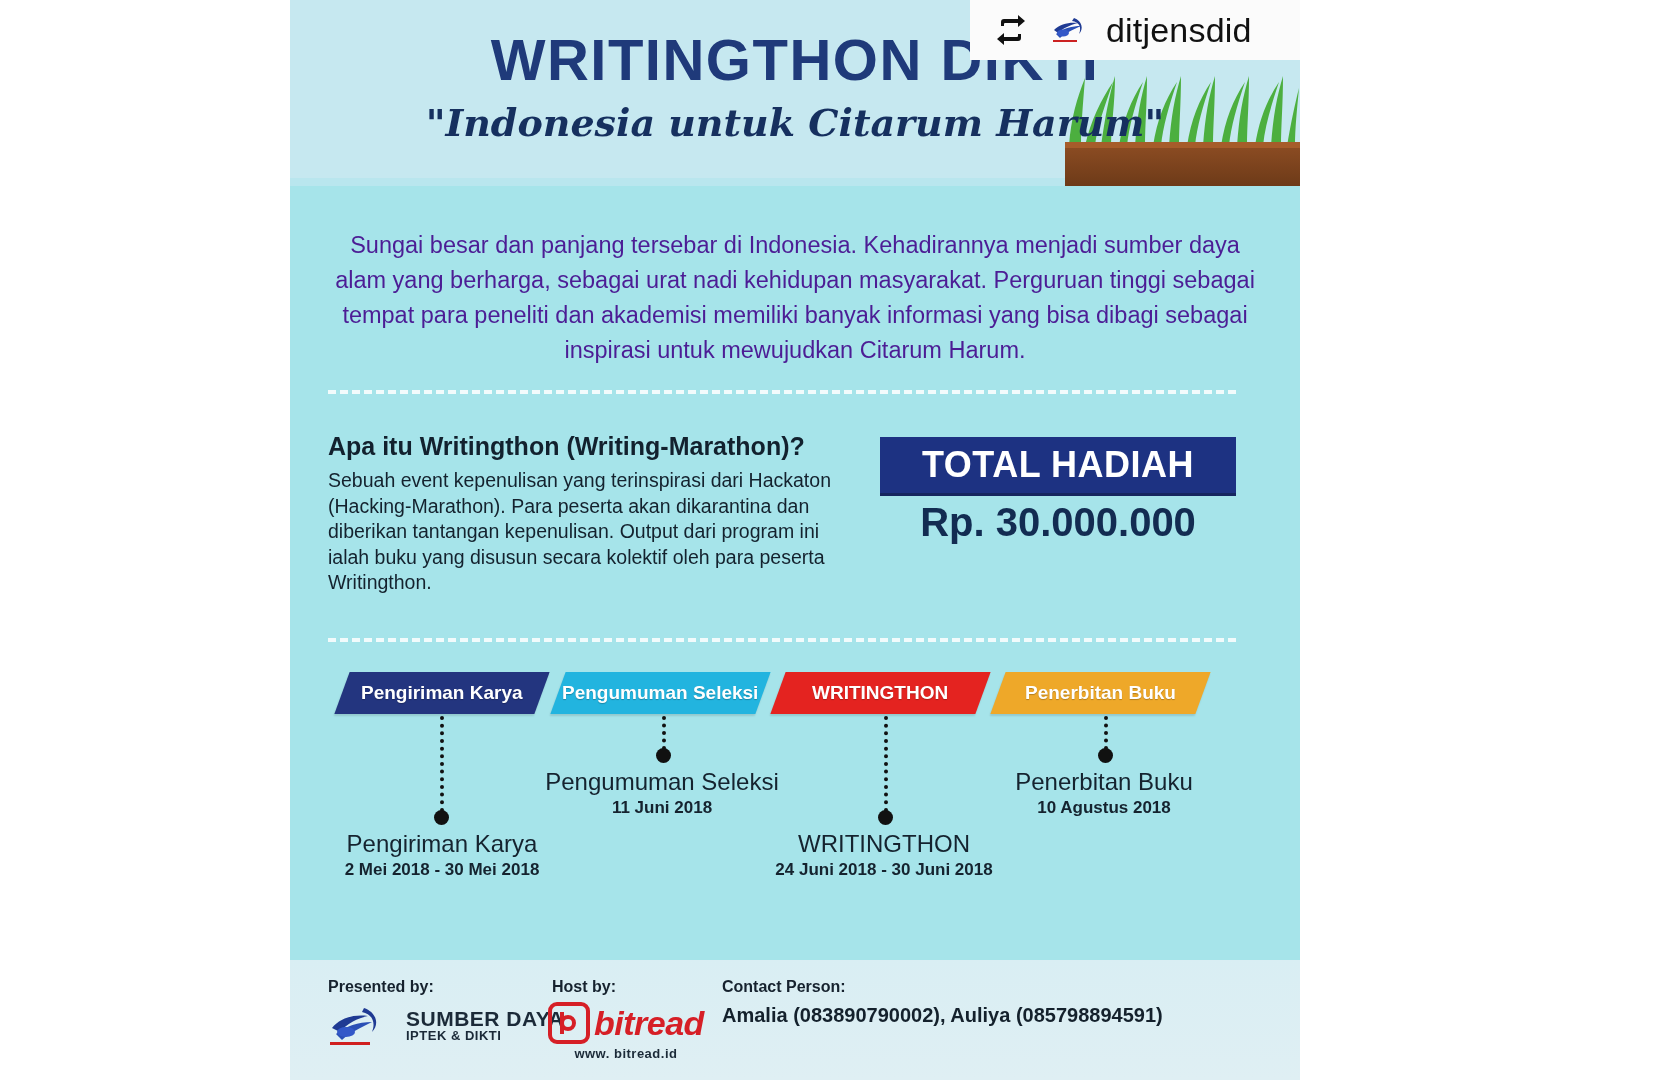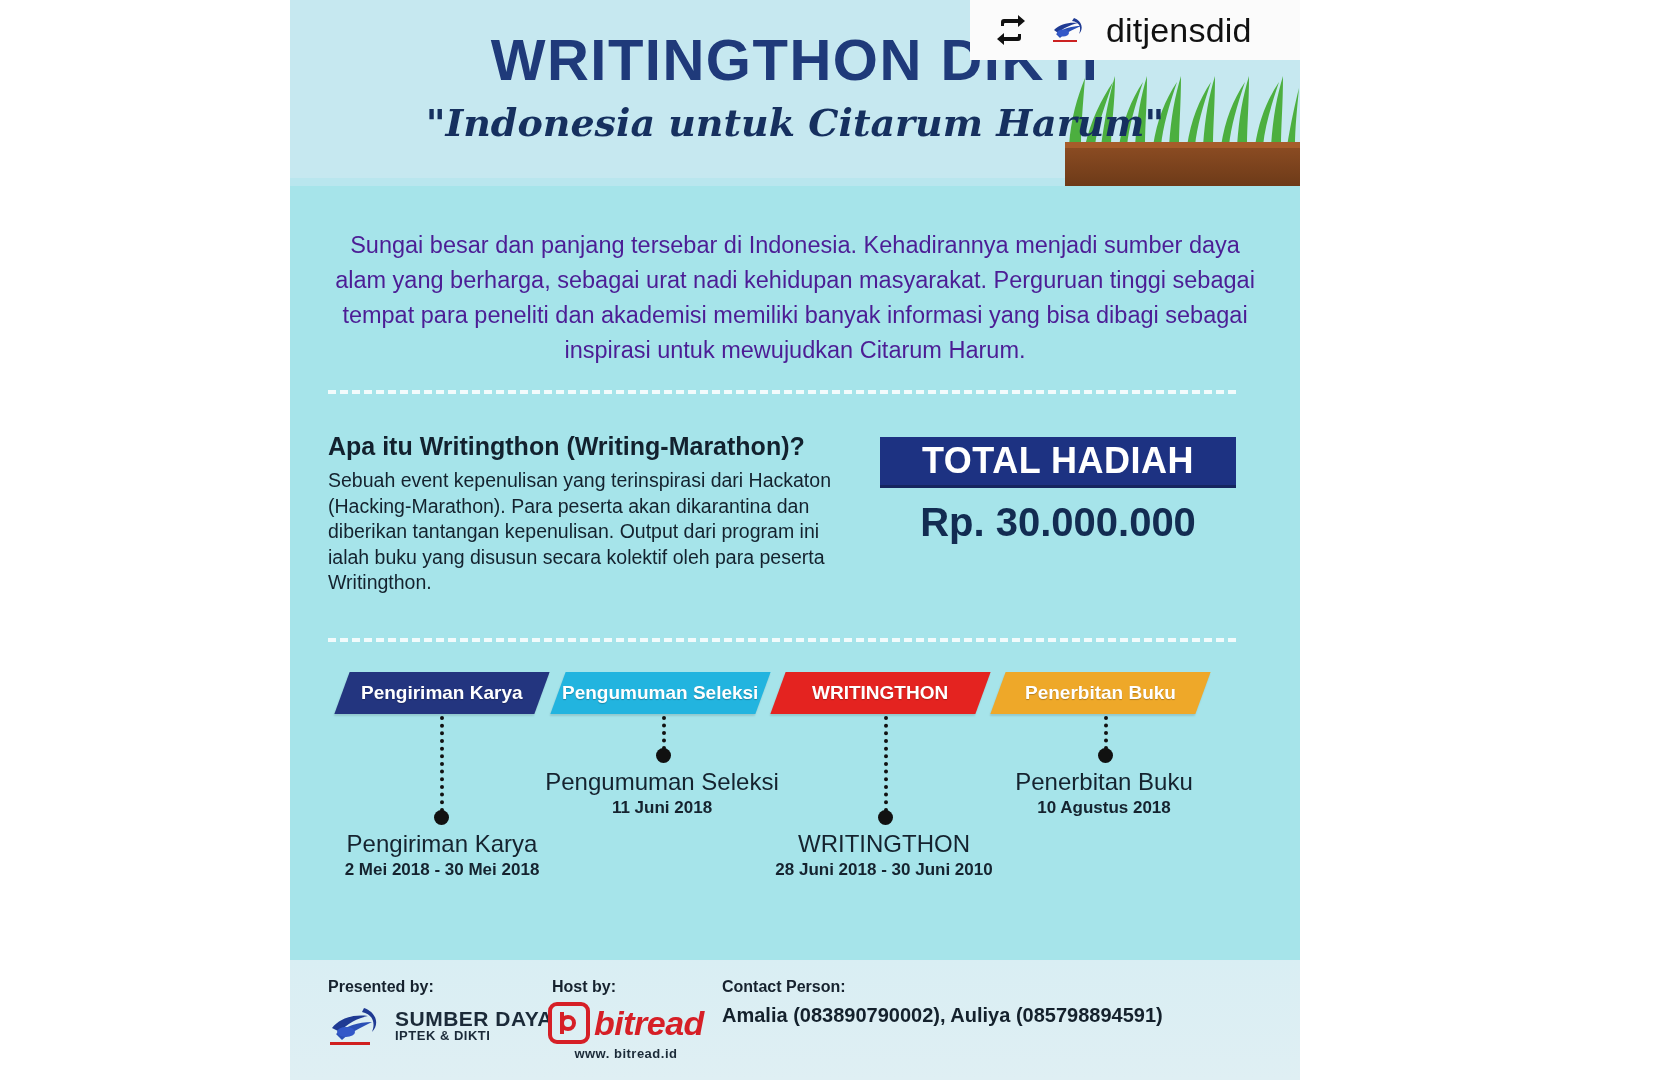--- a/index.html
+++ b/index.html
@@ -91,21 +91,21 @@
     position: absolute; left: 38px; top: 432px; width: 560px;
     font-size: 25px; font-weight: 700; color: #12212e;
   }
   .about-p {
     position: absolute; left: 38px; top: 468px; width: 530px;
     font-size: 19.5px; line-height: 25.5px; color: #14222e;
   }
 
   
   .prize-box {
-    position: absolute; left: 590px; top: 437px; width: 356px; height: 48px;
+    position: absolute; left: 590px; top: 437px; width: 356px; height: 56px;
     background: #1d3282;
     display: flex; align-items: center; justify-content: center;
     box-shadow: 0 3px 0 #16265f;
   }
   .prize-box span {
     color: #ffffff; font-size: 36px; font-weight: 700; letter-spacing: .5px;
   }
   .prize-amount {
     position: absolute; left: 590px; top: 500px; width: 356px;
     text-align: center;
@@ -143,21 +143,21 @@
     position: absolute; left: 0; bottom: 0; width: 100%; height: 120px;
     background: linear-gradient(#d9eef3, #dfeff3);
     margin-top: 16px;
   }
   .foot-label { position: absolute; font-size: 16px; font-weight: 700; color: #16222e; }
   .fl1 { left: 38px;  top: 18px; }
   .fl2 { left: 262px; top: 18px; }
   .fl3 { left: 432px; top: 18px; }
   .contact-line { position: absolute; left: 432px; top: 44px; font-size: 20px; font-weight: 700; color: #14212c; }
 
-  .sd-logo { position: absolute; left: 34px; top: 42px; display: flex; align-items: center; gap: 11px; }
+  .sd-logo { position: absolute; left: 34px; top: 42px; display: flex; align-items: center; gap: 22px; }
   .sd-mark { width: 60px; height: 46px; }
   .sd-text { line-height: 1; }
   .sd-text .t1 { font-size: 21px; font-weight: 700; color: #1b2a38; letter-spacing: .5px; }
   .sd-text .t2 { font-size: 13px; font-weight: 700; color: #1b2a38; letter-spacing: .5px; }
 
   .bitread { position: absolute; left: 258px; top: 42px; }
   .bit-row { display: flex; align-items: center; gap: 4px; font-style: italic; }
   .bit-mark { width: 42px; height: 42px; }
   .bit-name { font-size: 34px; font-weight: 700; color: #d61f26; letter-spacing: -.5px; }
   .bit-url { font-size: 13px; font-weight: 700; color: #1b2a38; text-align: center; margin-top: 2px; letter-spacing: .5px; }
@@ -241,21 +241,21 @@
       <div class="cap" style="left:22px; top:158px; width:260px;">
         <div class="name">Pengiriman Karya</div>
         <div class="date">2 Mei 2018 - 30 Mei 2018</div>
       </div>
       <div class="cap" style="left:242px; top:96px; width:260px;">
         <div class="name">Pengumuman Seleksi</div>
         <div class="date">11 Juni 2018</div>
       </div>
       <div class="cap" style="left:464px; top:158px; width:260px;">
         <div class="name">WRITINGTHON</div>
-        <div class="date">28 Juni 2018 - 30 Juni 2010</div>
+        <div class="date">24 Juni 2018 - 30 Juni 2018</div>
       </div>
       <div class="cap" style="left:684px; top:96px; width:260px;">
         <div class="name">Penerbitan Buku</div>
         <div class="date">10 Agustus 2018</div>
       </div>
     </div>
 
     <div class="footer">
       <div class="foot-label fl1">Presented by:</div>
       <div class="foot-label fl2">Host by:</div>

